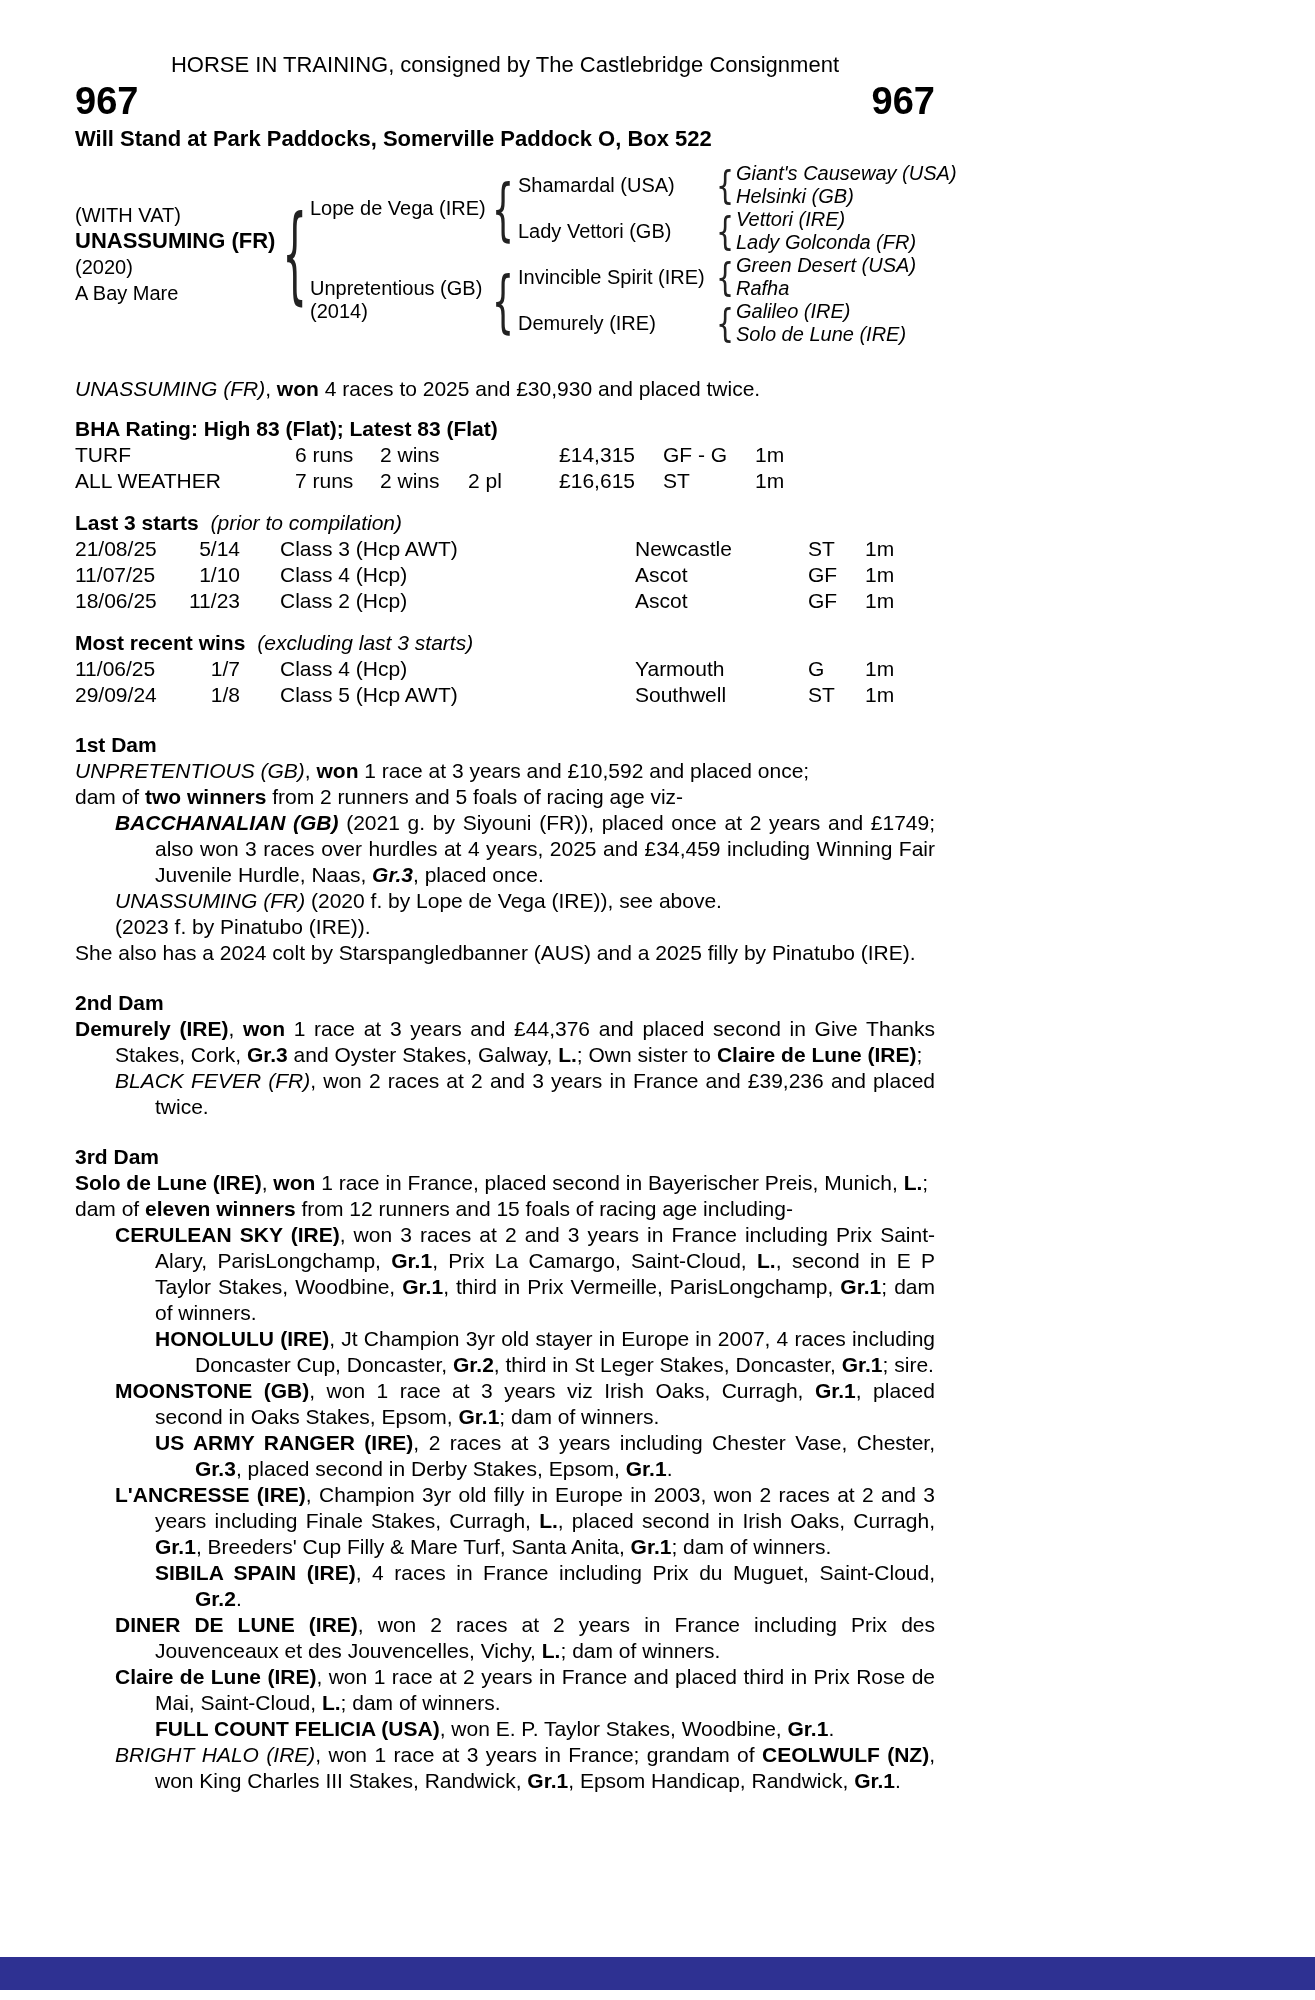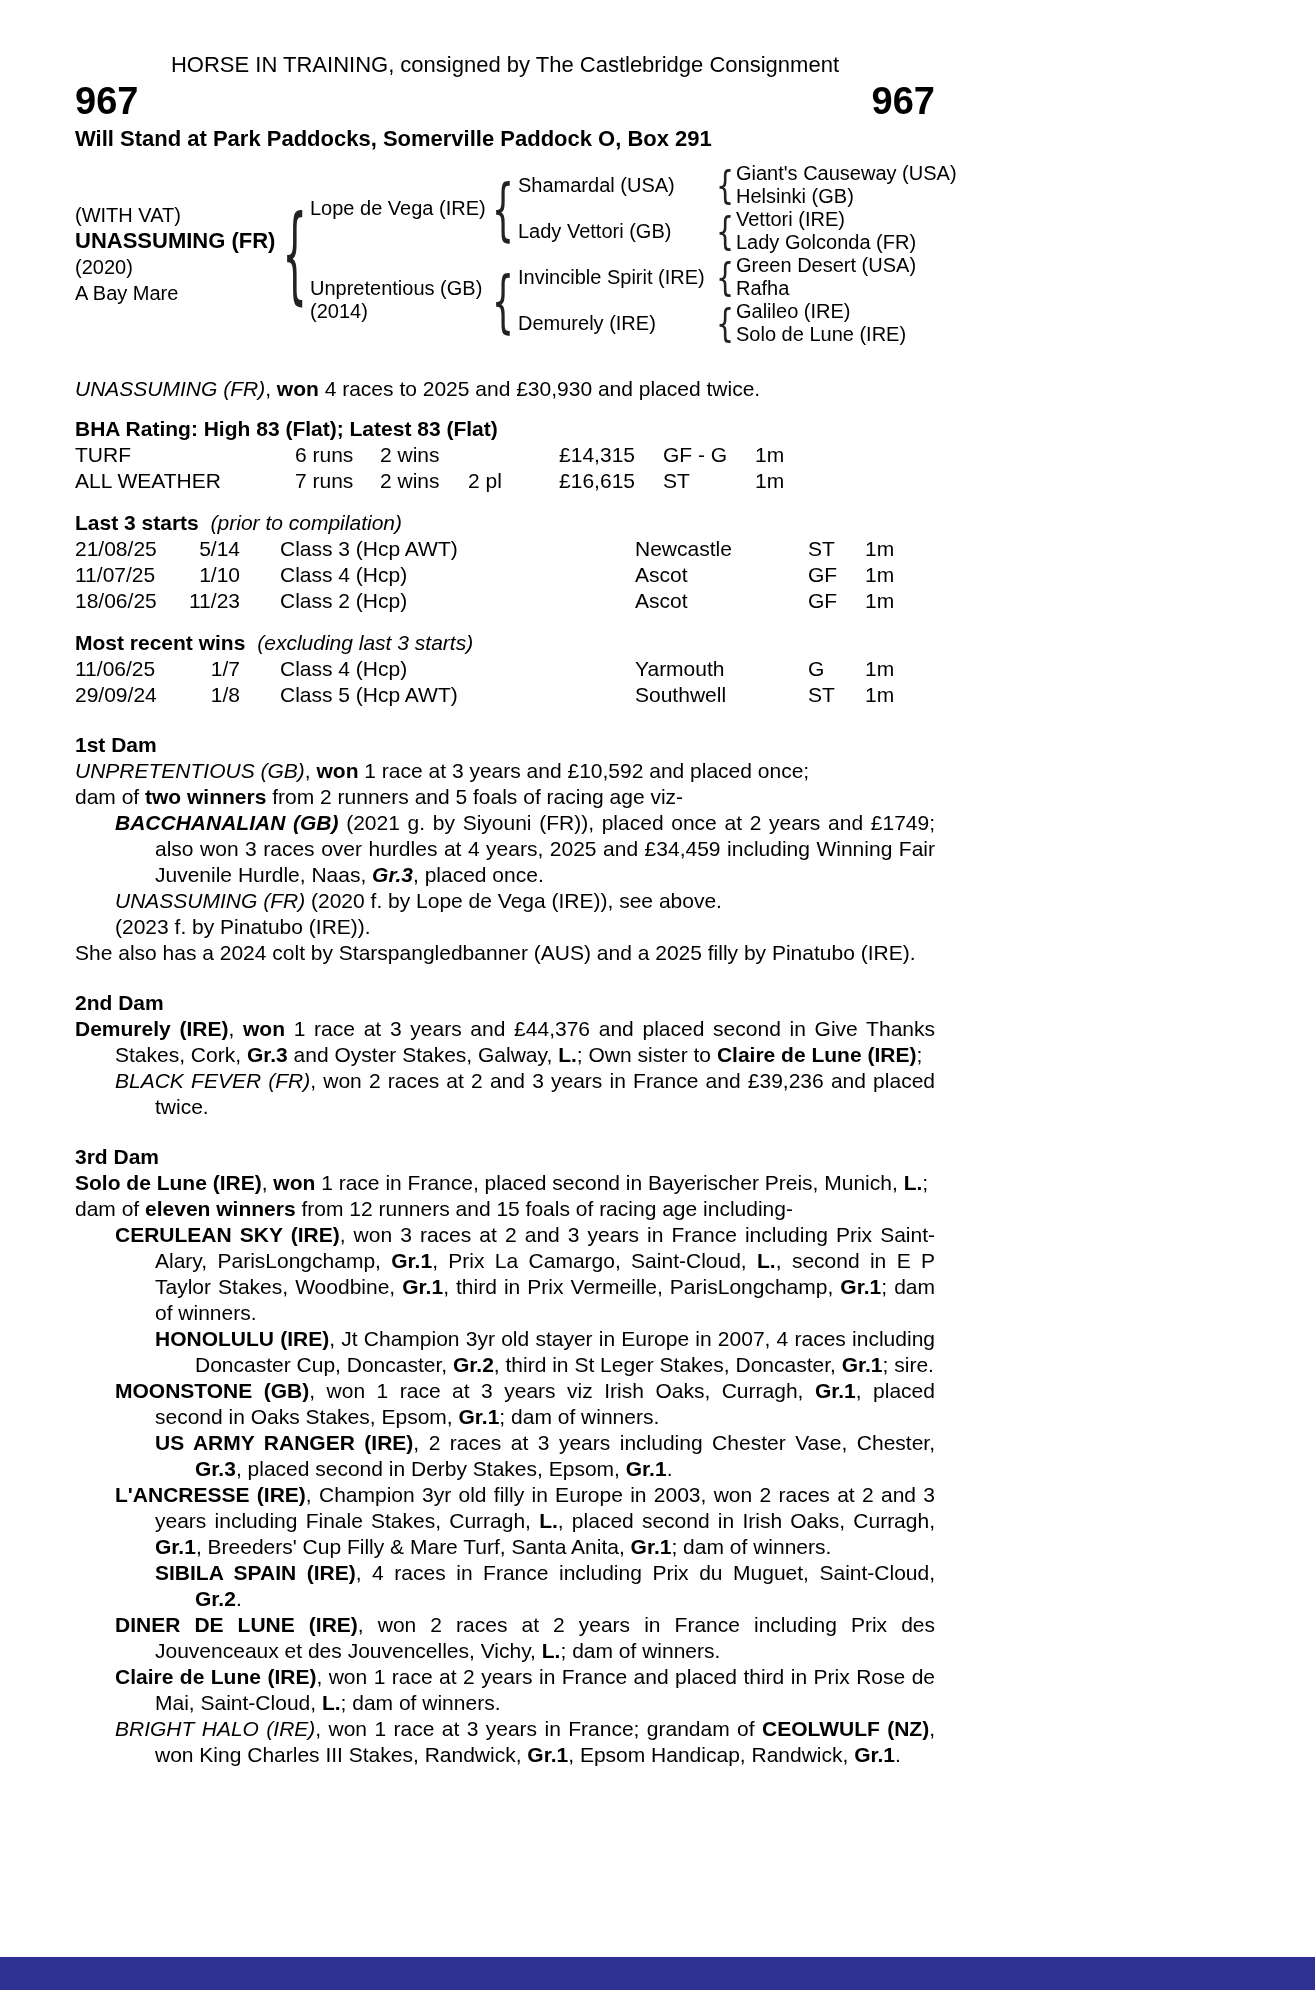--- a/index.html
+++ b/index.html
@@ -23,21 +23,21 @@
     grid-auto-rows:23px;
   }
   .ped-cell{display:flex;align-items:center;white-space:nowrap;}
   .ped-info{grid-column:1;grid-row:1/9;display:flex;flex-direction:column;justify-content:center;}
   .ped-info>div{line-height:26px;}
   .ped-name{font-weight:bold;font-size:22px;}
   .ped-sire{grid-column:3;grid-row:1/5;}
   .ped-dam{grid-column:3;grid-row:5/9;flex-direction:column;align-items:flex-start;justify-content:center;}
   .gp{grid-column:5;}
   .gp1{grid-row:1/3;} .gp2{grid-row:3/5;} .gp3{grid-row:5/7;} .gp4{grid-row:7/9;}
-  .ggp{grid-column:7;}
+  .ggp{grid-column:7;font-style:italic;}
   .r1{grid-row:1;} .r2{grid-row:2;} .r3{grid-row:3;} .r4{grid-row:4;}
   .r5{grid-row:5;} .r6{grid-row:6;} .r7{grid-row:7;} .r8{grid-row:8;}
   .brace{display:flex;align-items:center;justify-content:center;overflow:visible;color:#222;}
   .brace::before{content:"{";display:inline-block;font-family:"DejaVu Sans",sans-serif;font-weight:normal;}
   .brace-outer{grid-column:2;grid-row:1/9;}
   .brace-outer::before{font-size:46px;transform:scaleY(2.3) scaleX(0.85);}
   .brace-p{grid-column:4;}
   .brace-sire{grid-row:1/5;} .brace-dam{grid-row:5/9;}
   .brace-p::before{font-size:44px;transform:scaleY(1.55) scaleX(0.8);}
   .brace-g{grid-column:6;}
@@ -70,21 +70,21 @@
 <div class="page">
   <div class="content">
 
     <div class="consignor">HORSE IN TRAINING, consigned by The Castlebridge Consignment</div>
 
     <div class="lot-row">
       <span class="lot">967</span>
       <span class="lot">967</span>
     </div>
 
-    <div class="stand">Will Stand at Park Paddocks, Somerville Paddock O, Box 291</div>
+    <div class="stand">Will Stand at Park Paddocks, Somerville Paddock O, Box 522</div>
 
     <div class="pedigree">
       <div class="ped-info">
         <div>(WITH VAT)</div>
         <div class="ped-name">UNASSUMING (FR)</div>
         <div>(2020)</div>
         <div>A Bay Mare</div>
       </div>
       <div class="brace brace-outer"></div>
 
@@ -214,19 +214,20 @@
       <p class="para" style="padding-left: 40px; text-indent: -40px;"><span class="b">Solo de Lune (IRE)</span><span>, </span><span class="b">won</span><span> 1 race in France, placed second in Bayerischer Preis, Munich, </span><span class="b">L.</span><span>;</span></p>
       <p class="para" style="padding-left: 40px; text-indent: -40px;"><span>dam of </span><span class="b">eleven winners</span><span> from 12 runners and 15 foals of racing age including-</span></p>
       <p class="para" style="padding-left: 80px; text-indent: -40px;"><span class="b">CERULEAN SKY (IRE)</span><span>, won 3 races at 2 and 3 years in France including Prix Saint-Alary, ParisLongchamp, </span><span class="b">Gr.1</span><span>, Prix La Camargo, Saint-Cloud, </span><span class="b">L.</span><span>, second in E P Taylor Stakes, Woodbine, </span><span class="b">Gr.1</span><span>, third in Prix Vermeille, ParisLongchamp, </span><span class="b">Gr.1</span><span>; dam of winners.</span></p>
       <p class="para" style="padding-left: 120px; text-indent: -40px;"><span class="b">HONOLULU (IRE)</span><span>, Jt Champion 3yr old stayer in Europe in 2007, 4 races including Doncaster Cup, Doncaster, </span><span class="b">Gr.2</span><span>, third in St Leger Stakes, Doncaster, </span><span class="b">Gr.1</span><span>; sire.</span></p>
       <p class="para" style="padding-left: 80px; text-indent: -40px;"><span class="b">MOONSTONE (GB)</span><span>, won 1 race at 3 years viz Irish Oaks, Curragh, </span><span class="b">Gr.1</span><span>, placed second in Oaks Stakes, Epsom, </span><span class="b">Gr.1</span><span>; dam of winners.</span></p>
       <p class="para" style="padding-left: 120px; text-indent: -40px;"><span class="b">US ARMY RANGER (IRE)</span><span>, 2 races at 3 years including Chester Vase, Chester, </span><span class="b">Gr.3</span><span>, placed second in Derby Stakes, Epsom, </span><span class="b">Gr.1</span><span>.</span></p>
       <p class="para" style="padding-left: 80px; text-indent: -40px;"><span class="b">L'ANCRESSE (IRE)</span><span>, Champion 3yr old filly in Europe in 2003, won 2 races at 2 and 3 years including Finale Stakes, Curragh, </span><span class="b">L.</span><span>, placed second in Irish Oaks, Curragh, </span><span class="b">Gr.1</span><span>, Breeders' Cup Filly &amp; Mare Turf, Santa Anita, </span><span class="b">Gr.1</span><span>; dam of winners.</span></p>
       <p class="para" style="padding-left: 120px; text-indent: -40px;"><span class="b">SIBILA SPAIN (IRE)</span><span>, 4 races in France including Prix du Muguet, Saint-Cloud, </span><span class="b">Gr.2</span><span>.</span></p>
       <p class="para" style="padding-left: 80px; text-indent: -40px;"><span class="b">DINER DE LUNE (IRE)</span><span>, won 2 races at 2 years in France including Prix des Jouvenceaux et des Jouvencelles, Vichy, </span><span class="b">L.</span><span>; dam of winners.</span></p>
       <p class="para" style="padding-left: 80px; text-indent: -40px;"><span class="b">Claire de Lune (IRE)</span><span>, won 1 race at 2 years in France and placed third in Prix Rose de Mai, Saint-Cloud, </span><span class="b">L.</span><span>; dam of winners.</span></p>
+      <p class="para" style="padding-left: 120px; text-indent: -40px;"><span class="b">FULL COUNT FELICIA (USA)</span><span>, won E. P. Taylor Stakes, Woodbine, </span><span class="b">Gr.1</span><span>.</span></p>
       <p class="para" style="padding-left: 80px; text-indent: -40px;"><span class="i">BRIGHT HALO (IRE)</span><span>, won 1 race at 3 years in France; grandam of </span><span class="b">CEOLWULF (NZ)</span><span>, won King Charles III Stakes, Randwick, </span><span class="b">Gr.1</span><span>, Epsom Handicap, Randwick, </span><span class="b">Gr.1</span><span>.</span></p>
     </div>
 
   </div>
 
   <div class="footer-bar" style="background: rgb(46, 49, 146);"></div>
 </div>
 
 </body></html>

